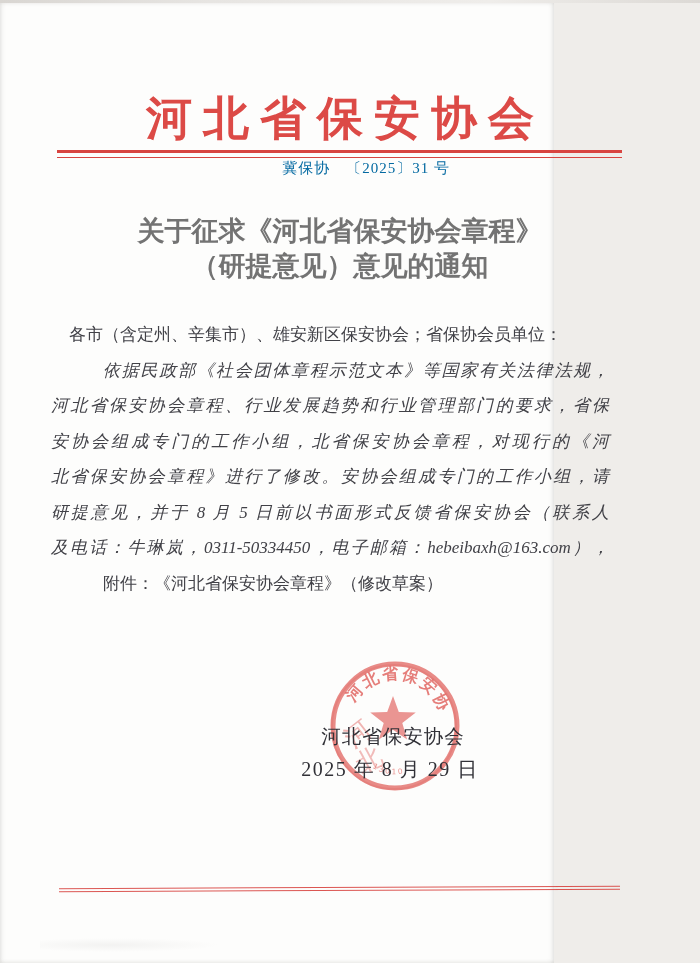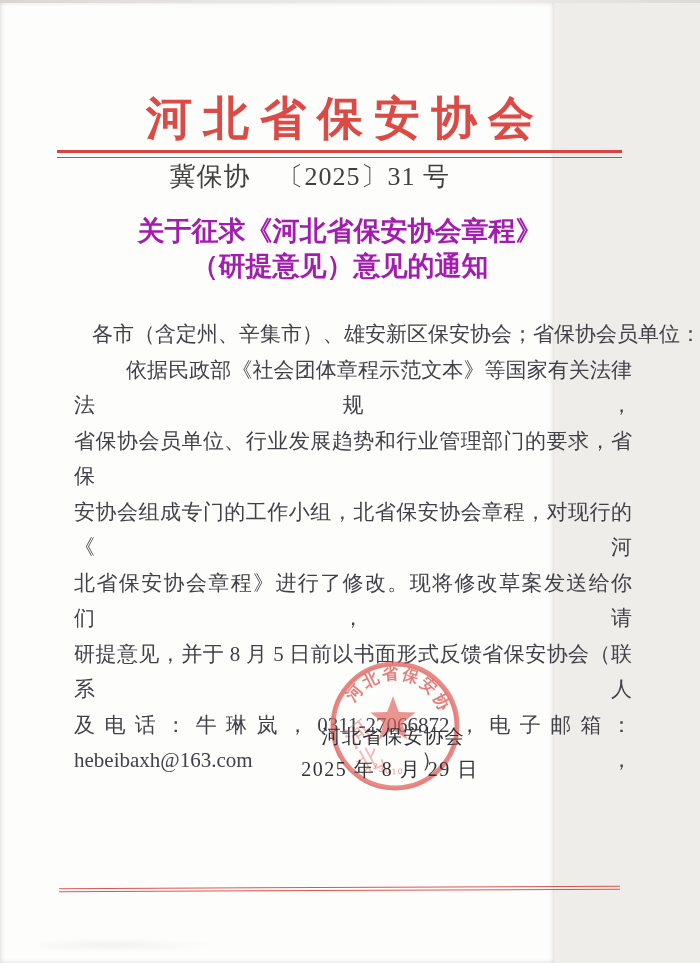--- a/index.html
+++ b/index.html
@@ -30,34 +30,34 @@
     color:var(--masthead-red);
     white-space:nowrap;
   }
   .rule-top{
     position:absolute;top:150px;left:57px;width:565px;height:3.5px;
     border-top:3px solid var(--rule-red);
     border-bottom:1.5px solid var(--rule-red);
   }
   .doc-number{
     position:absolute;top:159px;right:104px;
-    font-size:26px;color:#404040;
+    font-size:15px;color:#0369a1;
     letter-spacing:1px;white-space:nowrap;
   }
   .title{
     position:absolute;top:214px;left:0;width:680px;
-    text-align:center;color:#a21caf;
+    text-align:center;color:#737373;
     font-size:27px;font-weight:bold;line-height:35px;
   }
   .body-block{
-    position:absolute;top:317px;left:74px;width:558px;
-    font-size:21px;line-height:35.5px;color:var(--body-text);
+    position:absolute;top:317px;left:51px;width:558px;
+    font-size:17px;line-height:35.5px;color:var(--body-text);
   }
   .bline{white-space:nowrap;}
-  .bline.j{white-space:normal;text-align:justify;text-align-last:justify;}
+  .bline.j{white-space:normal;text-align:justify;text-align-last:justify;font-style:italic;}
   .bline.ind{text-indent:52px;}
   .bline.sal{text-indent:18px;}
   .seal{
     position:absolute;left:324px;top:656px;width:142px;height:142px;
     z-index:1;opacity:0.92;
   }
   .signer{
     position:absolute;left:0;top:723px;width:786px;
     text-align:center;
     font-size:19.5px;color:#313137;letter-spacing:1px;
@@ -99,25 +99,26 @@
 
   <div class="title">
     <div>关于征求《河北省保安协会章程》</div>
     <div>（研提意见）意见的通知</div>
   </div>
 
   <div class="body-block">
     <div class="bline sal">各市（含定州、辛集市）、雄安新区保安协会；省保协会员单位：</div>
     <div>
         <div class="bline j ind">依据民政部《社会团体章程示范文本》等国家有关法律法规，</div>
-        <div class="bline j">省保协会员单位、行业发展趋势和行业管理部门的要求，省保</div>
+        <div class="bline j">河北省保安协会章程、行业发展趋势和行业管理部门的要求，省保</div>
         <div class="bline j">安协会组成专门的工作小组，北省保安协会章程，对现行的《河</div>
-        <div class="bline j">北省保安协会章程》进行了修改。现将修改草案发送给你们，请</div>
+        <div class="bline j">北省保安协会章程》进行了修改。安协会组成专门的工作小组，请</div>
         <div class="bline j">研提意见，并于 8 月 5 日前以书面形式反馈省保安协会（联系人</div>
-        <div class="bline j">及电话：牛琳岚，0311-27066872，电子邮箱：hebeibaxh@163.com），</div>
+        <div class="bline j">及电话：牛琳岚，0311-50334450，电子邮箱：hebeibaxh@163.com），</div>
+        <div class="bline ind">附件：《河北省保安协会章程》（修改草案）</div>
       </div>
   </div>
 
   <svg class="seal" viewBox="0 0 142 142" xmlns="http://www.w3.org/2000/svg">
     <circle cx="71" cy="70" r="62" fill="none" stroke="var(--seal-red)" stroke-width="5" opacity="0.8"></circle>
     <circle cx="70" cy="71" r="62" fill="none" stroke="var(--seal-red)" stroke-width="2" opacity="0.35"></circle>
     <polygon points="69,40 74.8,56.1 91.8,56.6 78.3,67 83.1,83.4 69,73.8 54.9,83.4 59.7,67 46.2,56.6 63.2,56.1" fill="var(--seal-red)" opacity="0.72"></polygon>
     <g transform="rotate(9 71 70)">
       <defs>
         <path id="sealArc" d="M 26.3 55.5 A 47 47 0 0 1 115.7 55.5" fill="none"></path>

